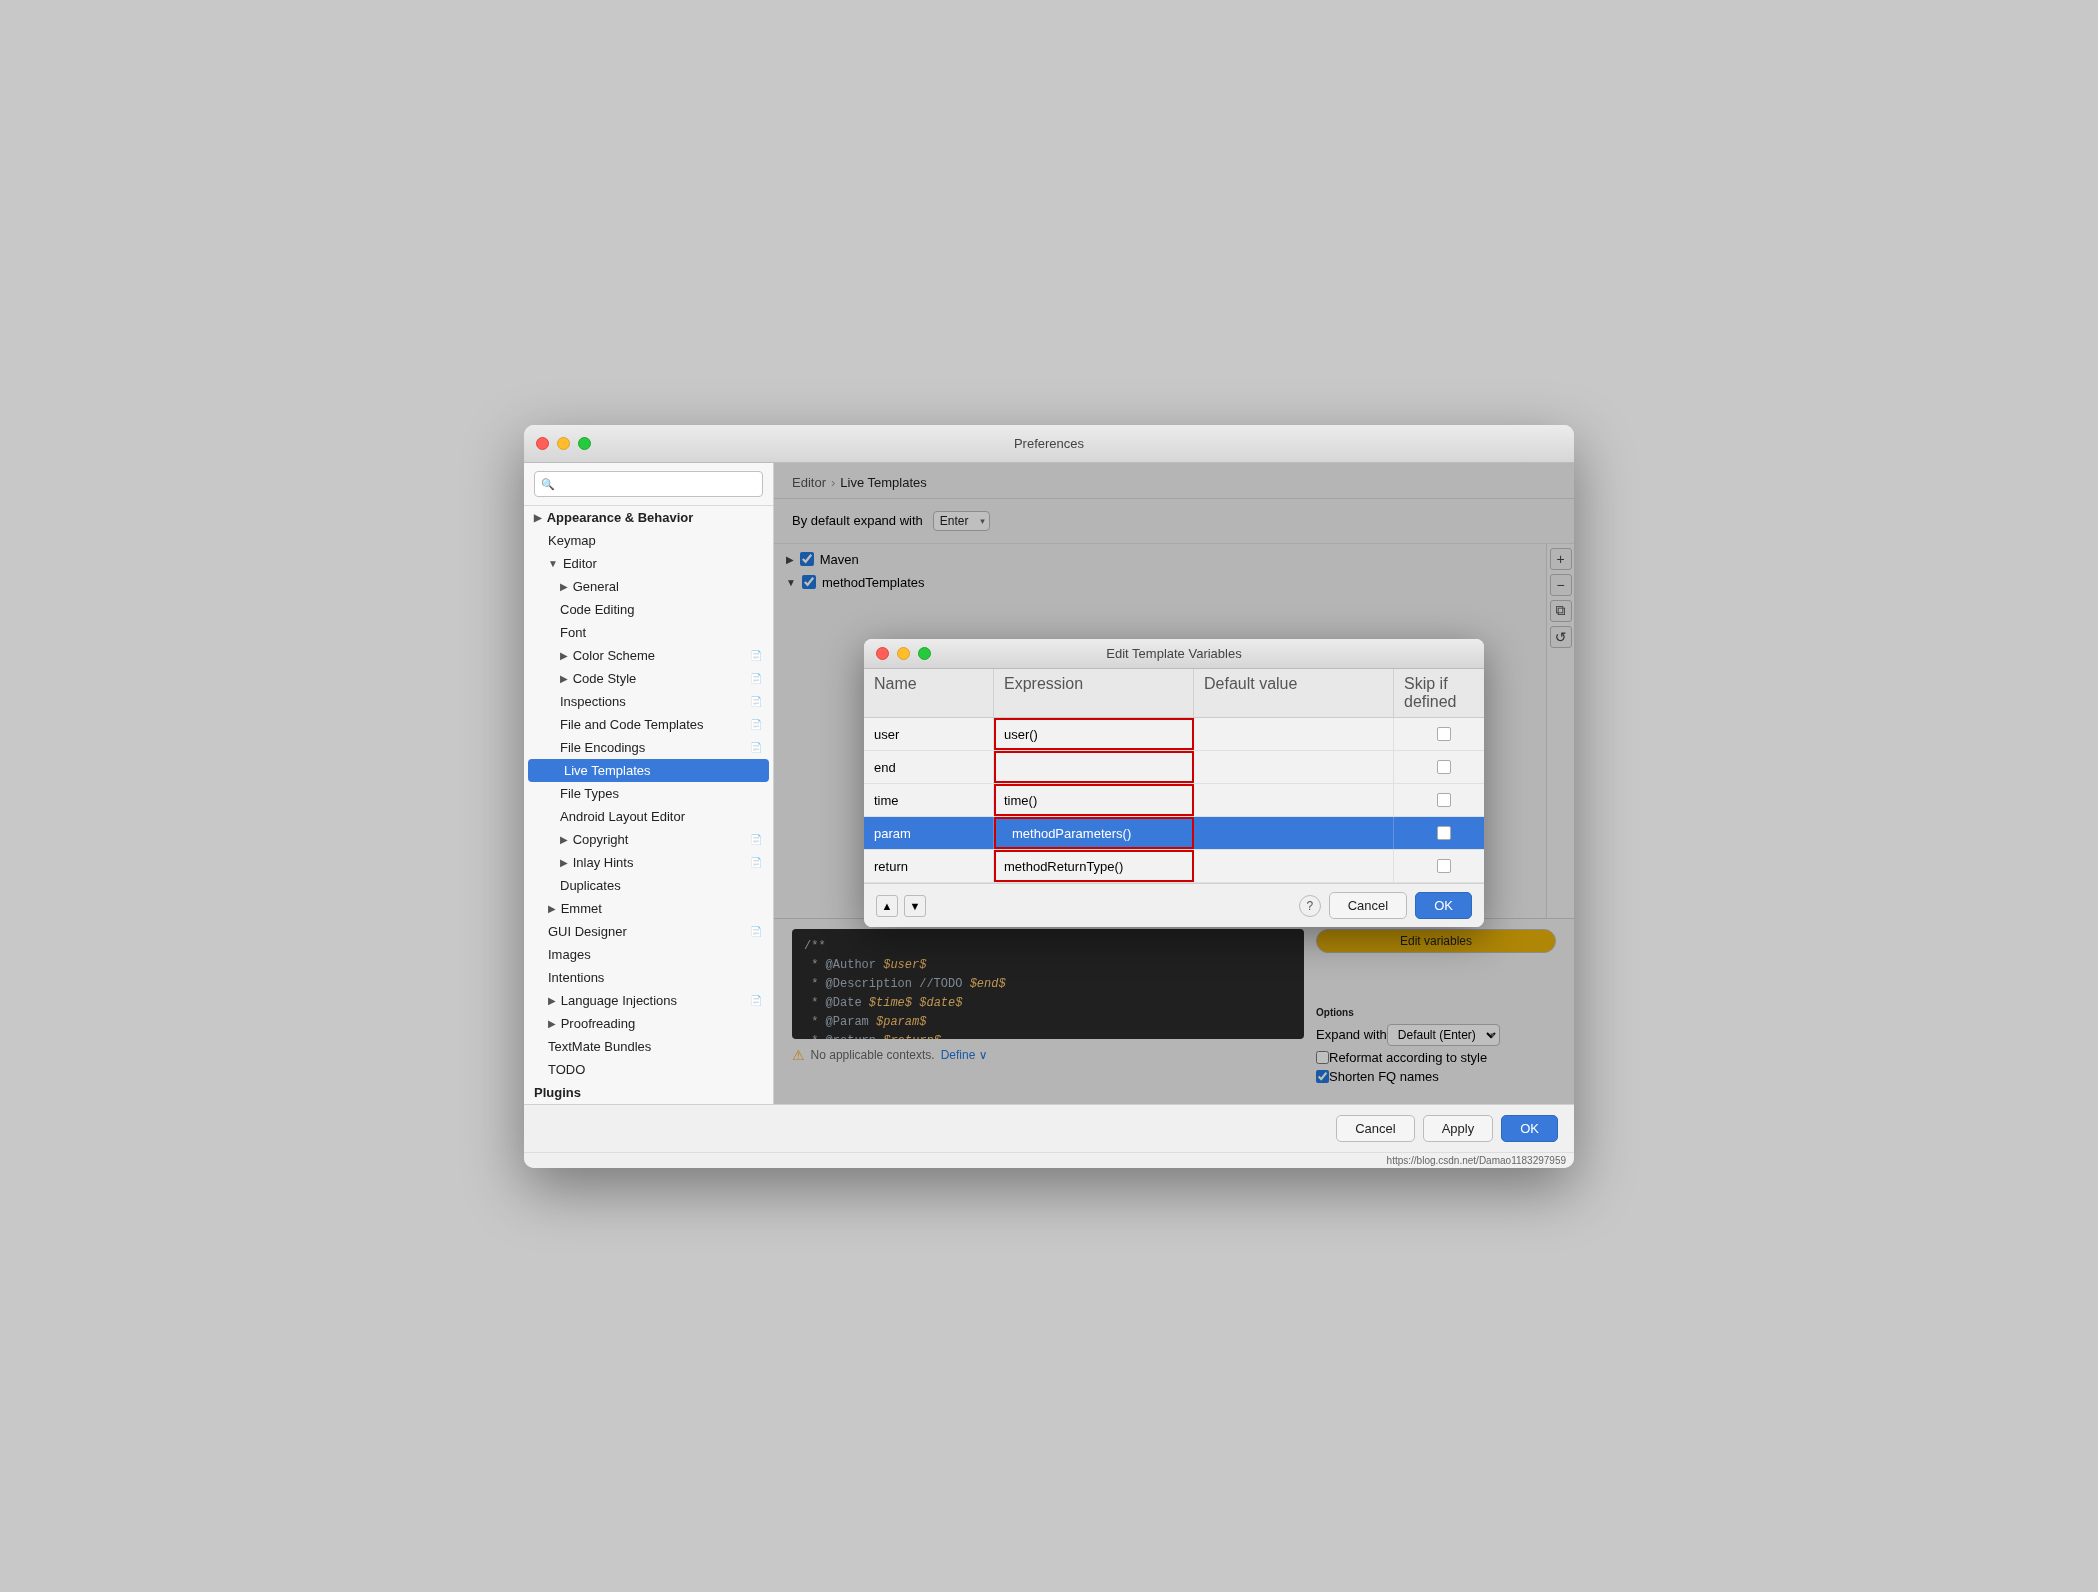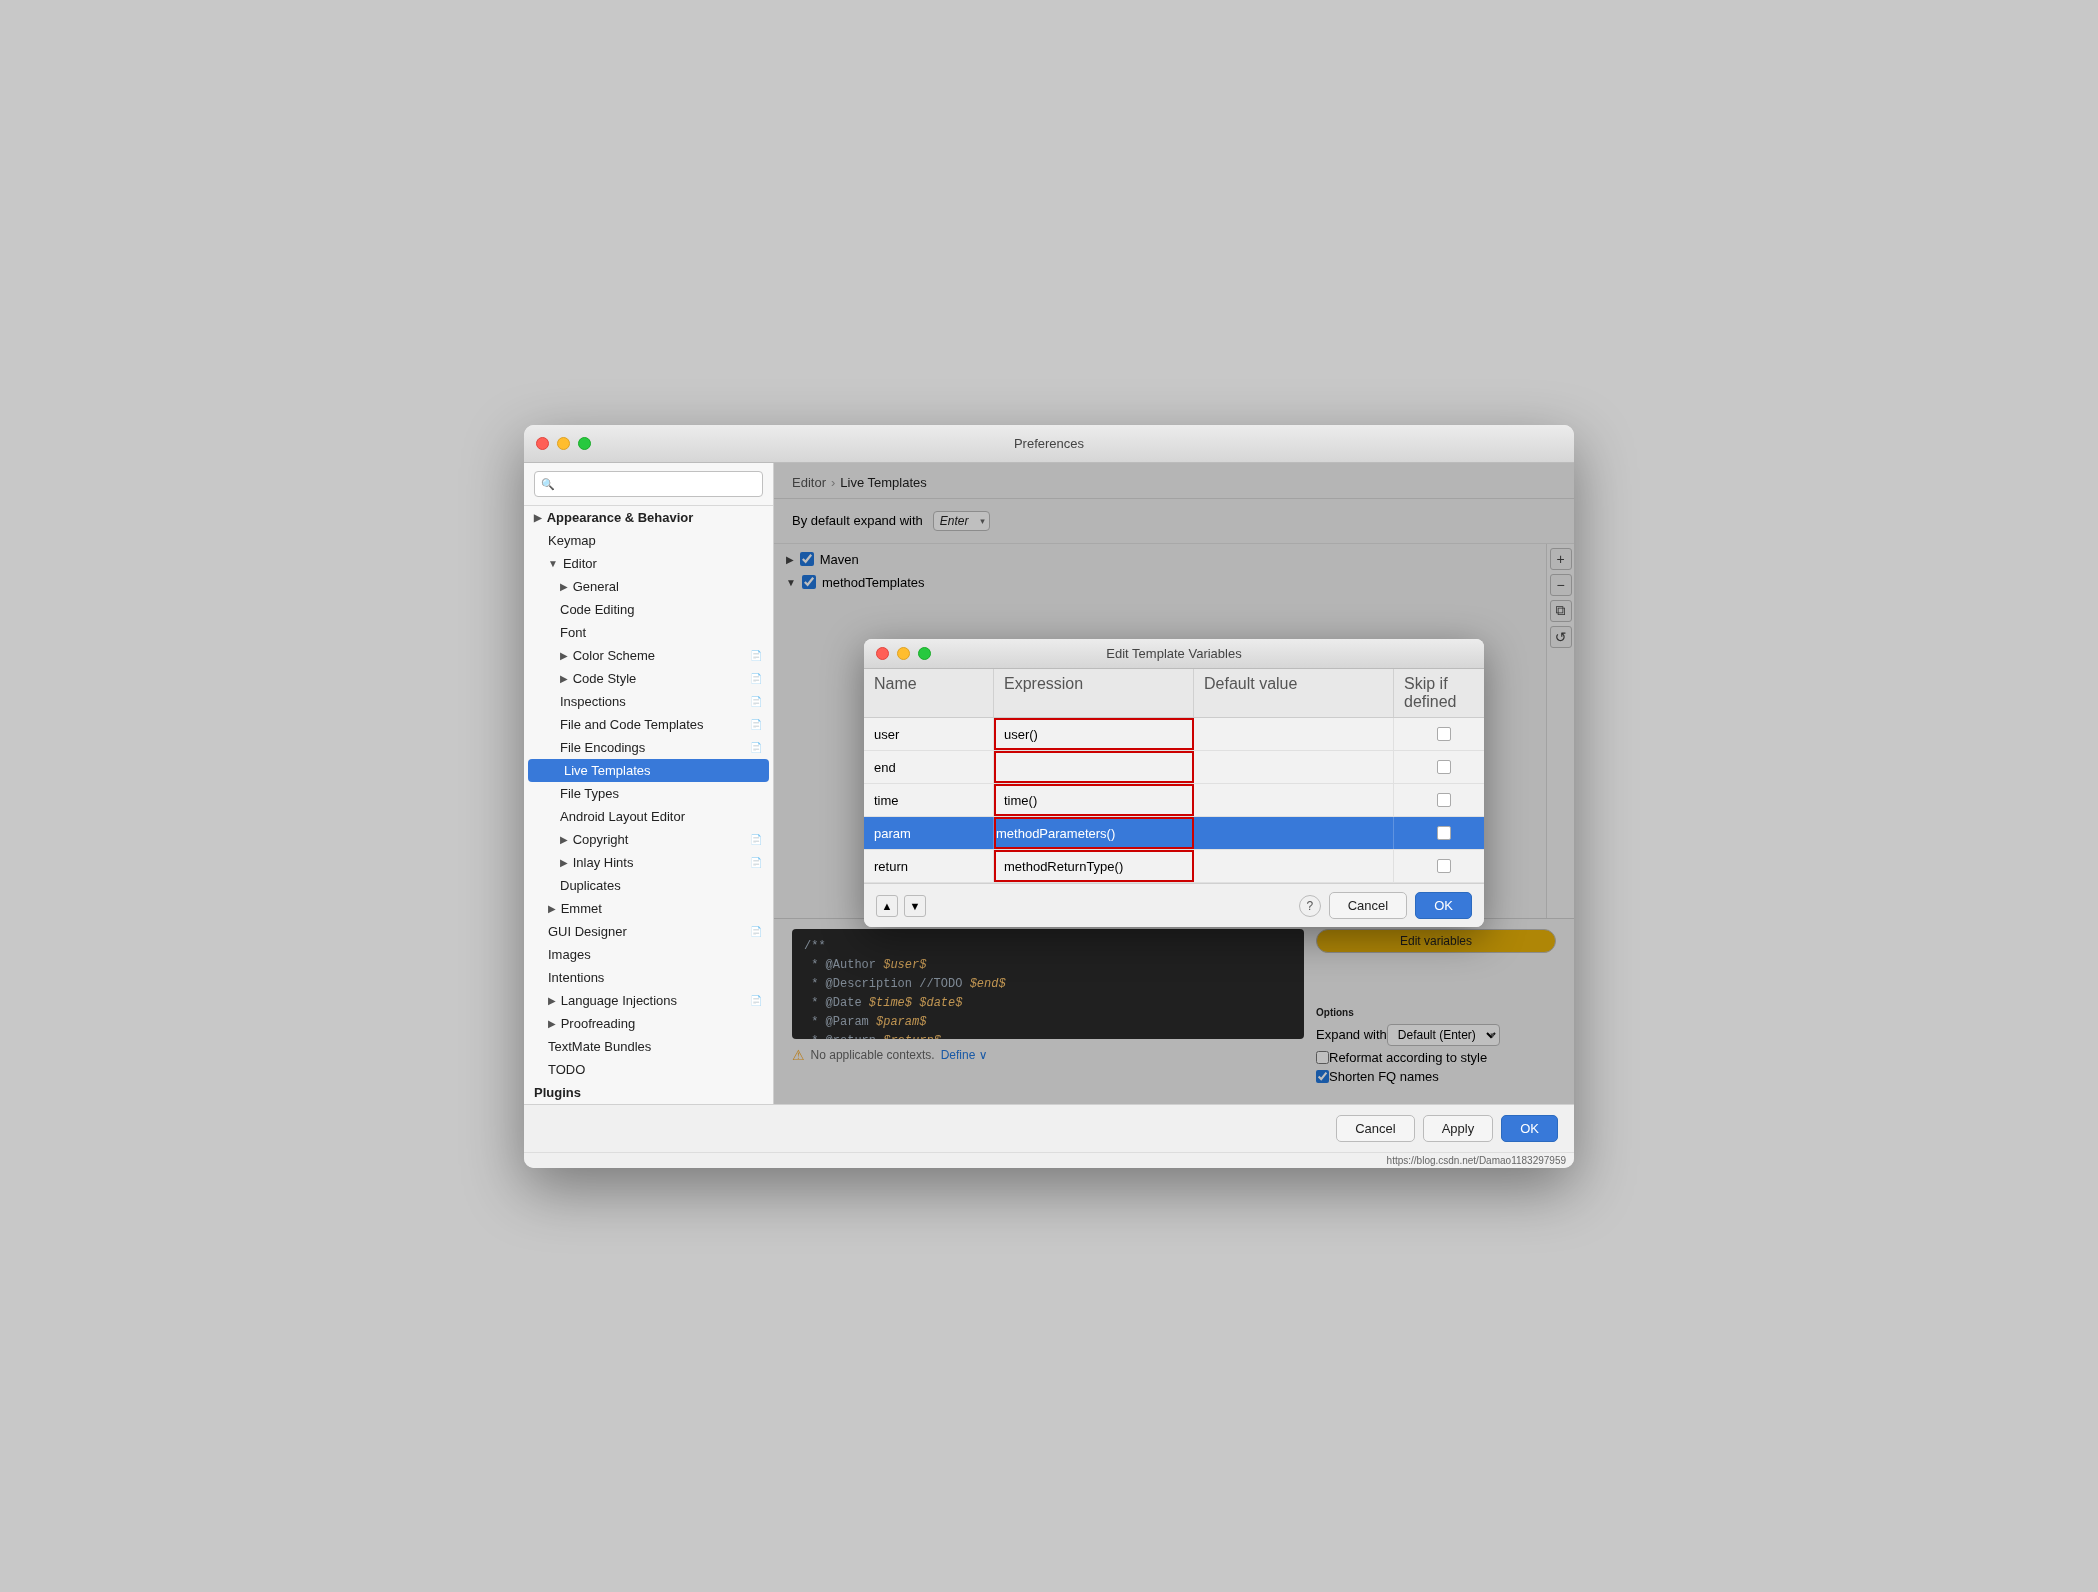--- a/index.html
+++ b/index.html
@@ -146,21 +146,20 @@
       border: 1px solid #bbb;
       border-radius: 4px;
       background: white;
       padding: 2px 20px 2px 6px;
       font-size: 12px;
       appearance: none;
       -webkit-appearance: none;
       position: relative;
       cursor: pointer;
       color: #222;
-      font-style: italic;
     }
     .dropdown-wrapper {
       position: relative;
       display: inline-block;
     }
     .dropdown-arrow {
       position: absolute;
       right: 5px;
       top: 50%;
       transform: translateY(-50%);
@@ -693,21 +692,21 @@
               <div class="modal-cell"></div>
               <div class="modal-cell">
                 <div class="modal-checkbox-white"></div>
               </div>
             </div>
 
             <div class="modal-row selected">
               <div class="modal-cell">
                   <span>param</span>
                 </div>
-              <div class="modal-cell" style="border: 2px solid #cc0000; padding: 4px 0;">
+              <div class="modal-cell" style="border: 2px solid #cc0000; padding: 4px 16px;">
                   <span>methodParameters()</span>
                 </div>
               <div class="modal-cell"></div>
               <div class="modal-cell">
                 <div style="width:14px;height:14px;background:white;border:1px solid #aaa;border-radius:2px;"></div>
               </div>
             </div>
 
 
             <div class="modal-row">

